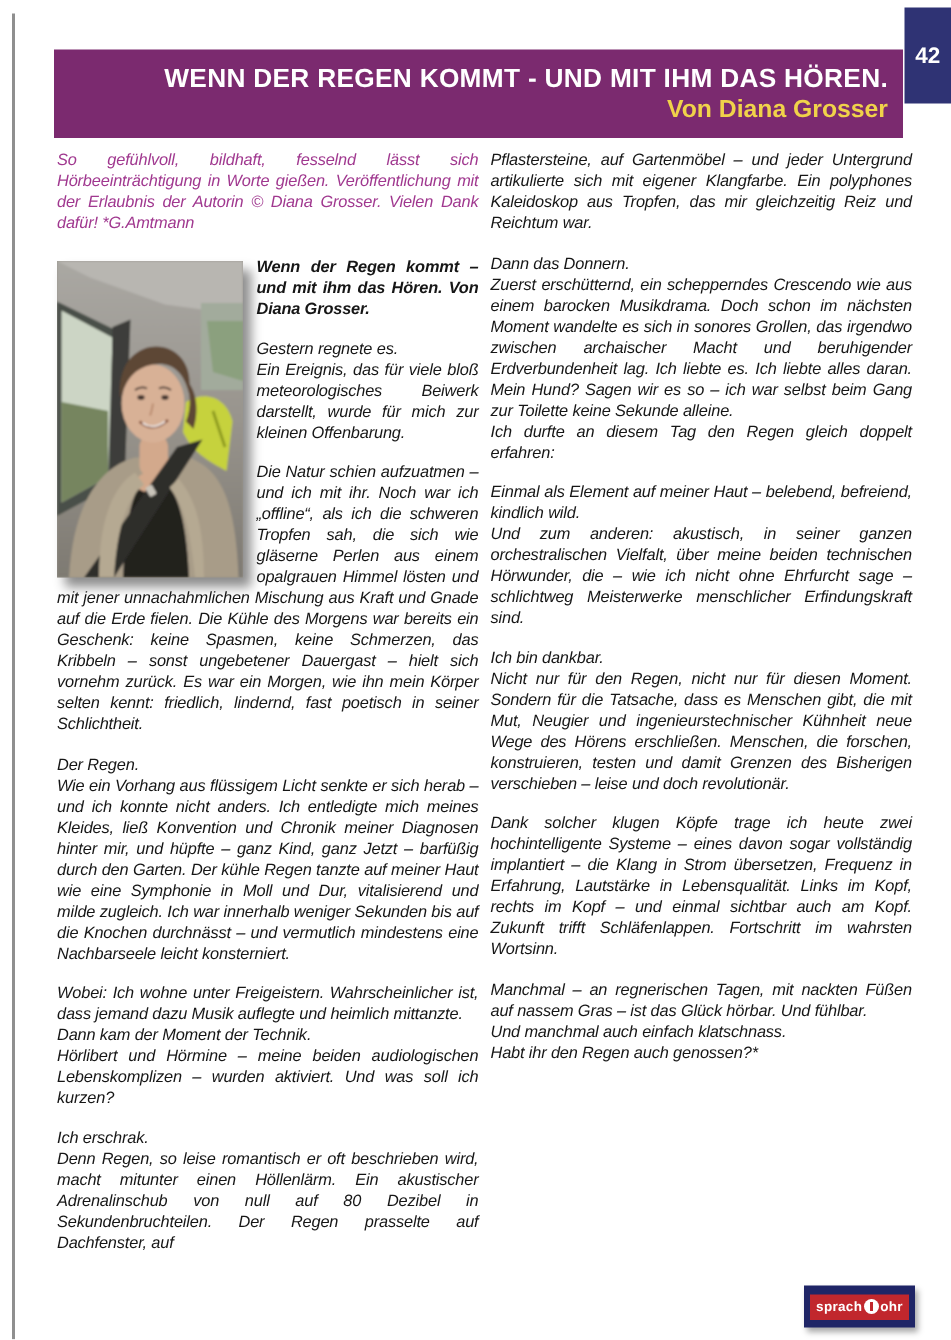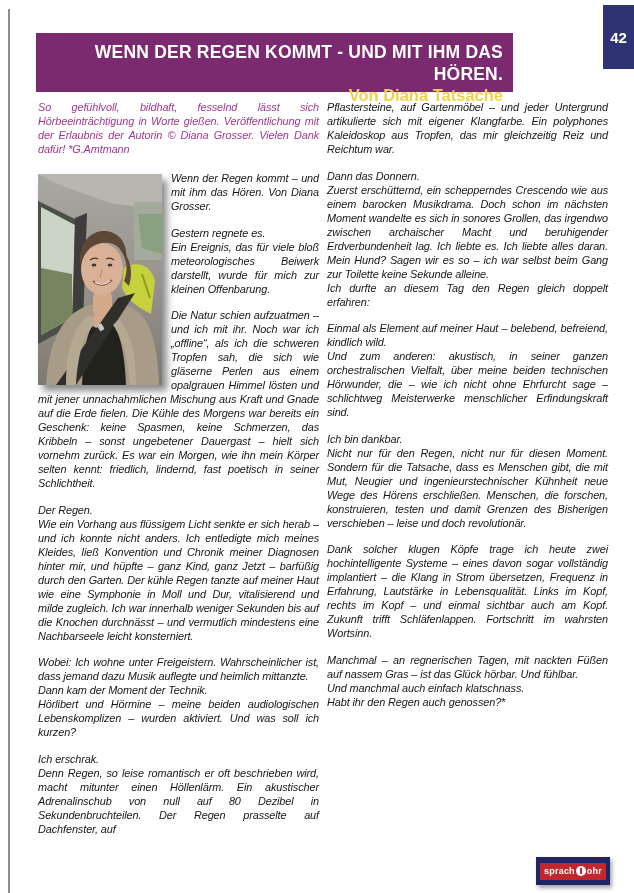--- a/index.html
+++ b/index.html
@@ -10,41 +10,41 @@
   .left-rule {
     position:absolute; left:8px; top:9px; width:2px; height:884px;
     background:#8f8f8f;
   }
   .pagenum-box {
     position:absolute; top:5px; right:0; width:31px; height:64px;
     background:#2F3374; color:#ffffff; font-weight:bold; font-size:15px;
     display:flex; align-items:center; justify-content:center;
   }
   .banner {
-    position:absolute; left:36px; top:33px; width:477px; height:59px;
+    position:absolute; left:36px; top:33px; width:566px; height:59px;
     background:#7B2A6F; box-sizing:border-box; padding:8px 10px 0 0;
     text-align:right;
   }
   .banner .title {
     color:#ffffff; font-weight:bold; font-size:17.5px; line-height:22px;
     letter-spacing:0.2px;
   }
   .banner .byline {
     color:#F0D24A; font-weight:bold; font-size:16.5px; line-height:21px;
   }
   .col {
     position:absolute; top:100px; width:281px;
     font-style:italic; font-size:10.9px; line-height:14px;
     color:#161616; text-align:justify; letter-spacing:-0.1px;
   }
   .col p { margin:0 0 12.5px 0; white-space:pre-line; hyphens:auto; -webkit-hyphens:auto; }
   .col-left { left:38px; }
   .col-right { left:327px; }
   .intro { color:#A0388F; margin-bottom:15px !important; }
-  .lead { font-weight:normal;padding-left:12px; }
+  .lead { font-weight:bold;padding-left:12px; }
   .photo {
     float:left; width:124px; height:211px; margin:3px 9px 3px 0;
     background:#9a968e; box-shadow:5px 6px 7px rgba(0,0,0,0.45);
   }
   .photo svg { display:block; width:100%; height:100%; }
   .logo {
     position:absolute; left:536px; top:857px; width:74px; height:28px;
     background:#1F2566; display:flex; align-items:center; justify-content:center;
     box-shadow:2px 3px 4px rgba(0,0,0,0.35);
   }
@@ -68,21 +68,21 @@
 <div class="page">
 
   <div class="left-rule"></div>
 
   <div class="pagenum-box">
     <span>42</span>
   </div>
 
   <div class="banner">
     <div class="title">WENN DER REGEN KOMMT - UND MIT IHM DAS HÖREN.</div>
-    <div class="byline">Von Diana Tatsache</div>
+    <div class="byline">Von Diana Grosser</div>
   </div>
 
   <div class="col col-left">
     <p class="intro">So gefühlvoll, bildhaft, fesselnd lässt sich Hörbeeinträchtigung in Worte gießen. Veröffentlichung mit der Erlaubnis der Autorin © Diana Grosser. Vielen Dank dafür! *G.Amtmann</p>
 
     <div class="photo">
       <svg viewBox="0 0 124 211" xmlns="http://www.w3.org/2000/svg" preserveAspectRatio="none">
         <defs>
           <linearGradient id="pbg" x1="0" y1="0" x2="0" y2="1">
             <stop offset="0" stop-color="#aaa8a3"></stop>

